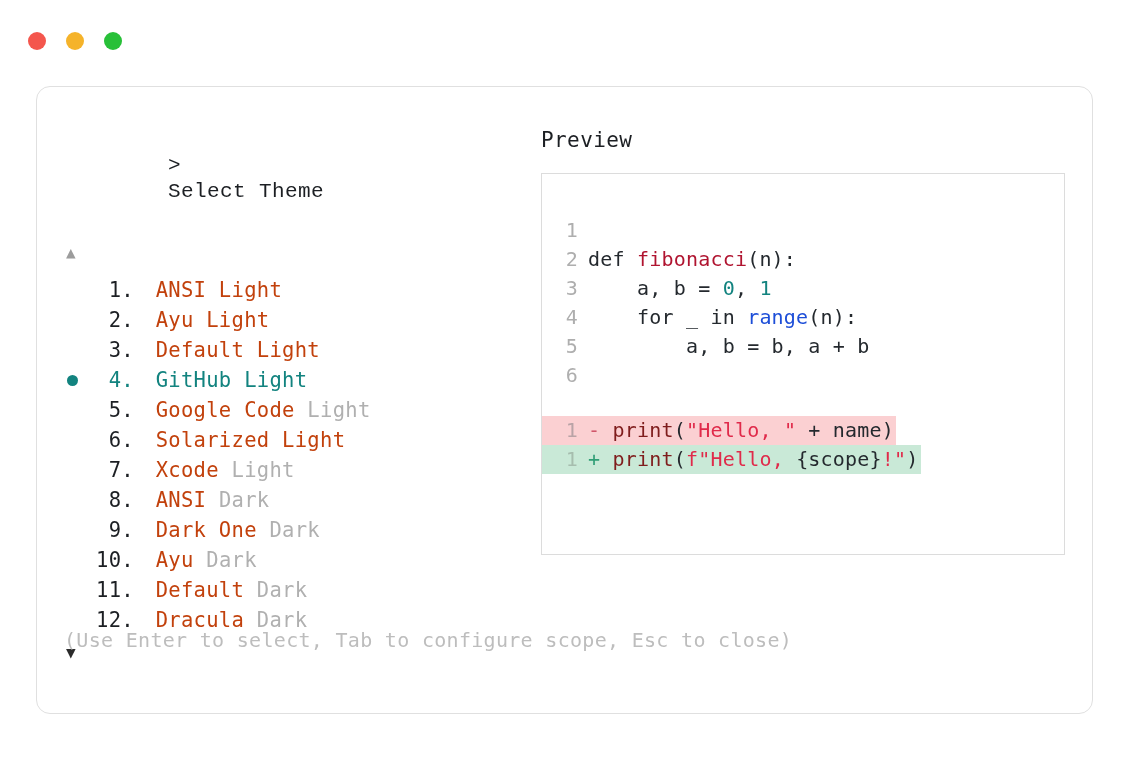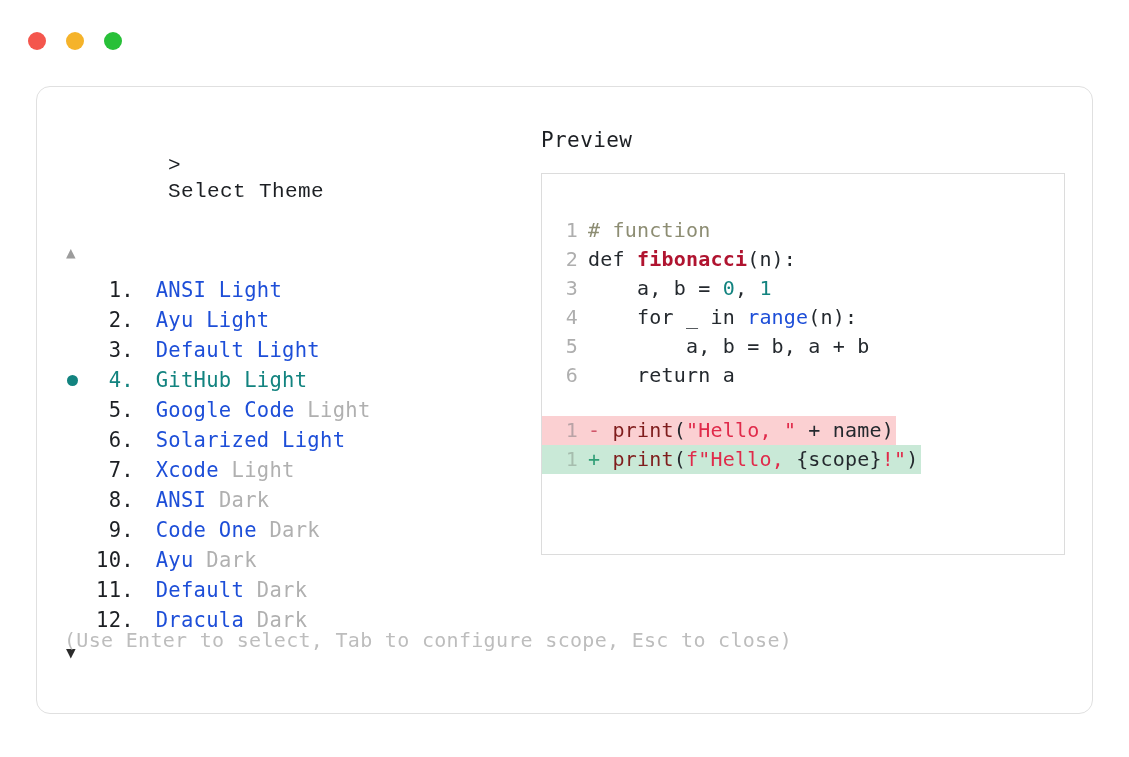--- a/index.html
+++ b/index.html
@@ -41,21 +41,21 @@
 
   .theme-list { margin-top:14px; }
   .theme-row {
     display:flex; align-items:baseline;
     height:30px; font-size:20.5px; letter-spacing:0.3px; white-space:pre;
   }
   .bullet-cell { width:26px; flex:none; text-align:left; padding-left:3px; }
   .bullet { display:inline-block; width:11px; height:11px; border-radius:50%; position:relative; top:-1px; }
   .idx { width:44px; flex:none; text-align:right; color:#1c1f23; }
   .dotsep { color:#1c1f23; padding-right:9px; }
-  .tname { color:#1d4ed8; }
+  .tname { color:#c2410c; }
   .tsuffix-dim { color:#b0b0b0; }
   .theme-row.selected .idx,
   .theme-row.selected .dotsep,
   .theme-row.selected .tname,
   .theme-row.selected .tsuffix-dim { color:#12837f; }
 
   
   .right { position:absolute; left:504px; top:40px; width:530px; }
   .preview-label {
     font-size:21px; line-height:26px; color:#1c1f23; letter-spacing:0.4px;
@@ -72,21 +72,21 @@
     display:flex; align-items:baseline;
     font-size:20px; line-height:29px; white-space:pre; letter-spacing:0.2px;
   }
   .ln {
     width:46px; flex:none; text-align:right; padding-right:10px;
     color:#aeaeae;
   }
   .code-body { color:#24292e; }
 
   .tok-comment { color:#8d8d73; }
-  .tok-fn      { color:#b01430; font-weight:bold; }
+  .tok-fn      { color:#b01430; font-weight:normal; }
   .tok-num     { color:#12837f; }
   .tok-builtin { color:#1d4ed8; }
   .tok-call    { color:#7f1d1d; }
   .tok-str     { color:#e02a4a; }
   .tok-plain   { color:#24292e; }
 
   .diff-gap { height:26px; }
   .diff-line { display:flex; align-items:baseline; font-size:20px; line-height:29px; white-space:pre; letter-spacing:0.2px; }
   .diff-line .ln { color:#b9a3a6; }
   .diff-line.add .ln { color:#a6bdae; }
@@ -127,39 +127,39 @@
 
       <div class="theme-list" id="theme-list">
           <div class="theme-row"><span class="bullet-cell"></span><span class="idx">1.</span><span class="dotsep"> </span><span class="tname">ANSI Light</span></div>
           <div class="theme-row"><span class="bullet-cell"></span><span class="idx">2.</span><span class="dotsep"> </span><span class="tname">Ayu Light</span></div>
           <div class="theme-row"><span class="bullet-cell"></span><span class="idx">3.</span><span class="dotsep"> </span><span class="tname">Default Light</span></div>
           <div class="theme-row selected"><span class="bullet-cell"><span class="bullet" style="background: rgb(18, 131, 127);"></span></span><span class="idx">4.</span><span class="dotsep"> </span><span class="tname">GitHub Light</span></div>
           <div class="theme-row"><span class="bullet-cell"></span><span class="idx">5.</span><span class="dotsep"> </span><span class="tname">Google Code</span><span class="tsuffix-dim"> Light</span></div>
           <div class="theme-row"><span class="bullet-cell"></span><span class="idx">6.</span><span class="dotsep"> </span><span class="tname">Solarized Light</span></div>
           <div class="theme-row"><span class="bullet-cell"></span><span class="idx">7.</span><span class="dotsep"> </span><span class="tname">Xcode</span><span class="tsuffix-dim"> Light</span></div>
           <div class="theme-row"><span class="bullet-cell"></span><span class="idx">8.</span><span class="dotsep"> </span><span class="tname">ANSI</span><span class="tsuffix-dim"> Dark</span></div>
-          <div class="theme-row"><span class="bullet-cell"></span><span class="idx">9.</span><span class="dotsep"> </span><span class="tname">Code One</span><span class="tsuffix-dim"> Dark</span></div>
+          <div class="theme-row"><span class="bullet-cell"></span><span class="idx">9.</span><span class="dotsep"> </span><span class="tname">Dark One</span><span class="tsuffix-dim"> Dark</span></div>
           <div class="theme-row"><span class="bullet-cell"></span><span class="idx">10.</span><span class="dotsep"> </span><span class="tname">Ayu</span><span class="tsuffix-dim"> Dark</span></div>
           <div class="theme-row"><span class="bullet-cell"></span><span class="idx">11.</span><span class="dotsep"> </span><span class="tname">Default</span><span class="tsuffix-dim"> Dark</span></div>
           <div class="theme-row"><span class="bullet-cell"></span><span class="idx">12.</span><span class="dotsep"> </span><span class="tname">Dracula</span><span class="tsuffix-dim"> Dark</span></div>
         </div>
 
       <div class="scroll-arrow arrow-down">▼</div>
     </div>
 
     <div class="right">
       <div class="preview-label">Preview</div>
       <div class="preview-box">
         <div id="code-lines">
-            <div class="code-line"><span class="ln">1</span><span class="code-body"><span class="tok-comment"># function</span></span></div>
+            <div class="code-line"><span class="ln">1</span></div>
             <div class="code-line"><span class="ln">2</span><span class="code-body"><span class="tok-plain">def </span><span class="tok-fn">fibonacci</span><span class="tok-plain">(n):</span></span></div>
             <div class="code-line"><span class="ln">3</span><span class="code-body"><span class="tok-plain">    a, b = </span><span class="tok-num">0</span><span class="tok-plain">, </span><span class="tok-num">1</span></span></div>
             <div class="code-line"><span class="ln">4</span><span class="code-body"><span class="tok-plain">    for _ in </span><span class="tok-builtin">range</span><span class="tok-plain">(n):</span></span></div>
             <div class="code-line"><span class="ln">5</span><span class="code-body"><span class="tok-plain">        a, b = b, a + b</span></span></div>
-            <div class="code-line"><span class="ln">6</span><span class="code-body"><span class="tok-plain">    return a</span></span></div>
+            <div class="code-line"><span class="ln">6</span></div>
           </div>
         <div class="diff-gap"></div>
         <div id="diff-lines">
             <div class="diff-line del"><span class="ln">1</span><span class="diff-hl"><span class="sign-del">- </span><span class="tok-call">print</span><span class="tok-plain">(</span><span class="tok-str">"Hello, "</span><span class="tok-plain"> + name)</span></span></div>
             <div class="diff-line add"><span class="ln">1</span><span class="diff-hl"><span class="sign-add">+ </span><span class="tok-call">print</span><span class="tok-plain">(</span><span class="tok-str">f"Hello, </span><span class="tok-plain">{scope}</span><span class="tok-str">!"</span><span class="tok-plain">)</span></span></div>
           </div>
       </div>
     </div>
 
     <div class="hint">(Use Enter to select, Tab to configure scope, Esc to close)</div>

